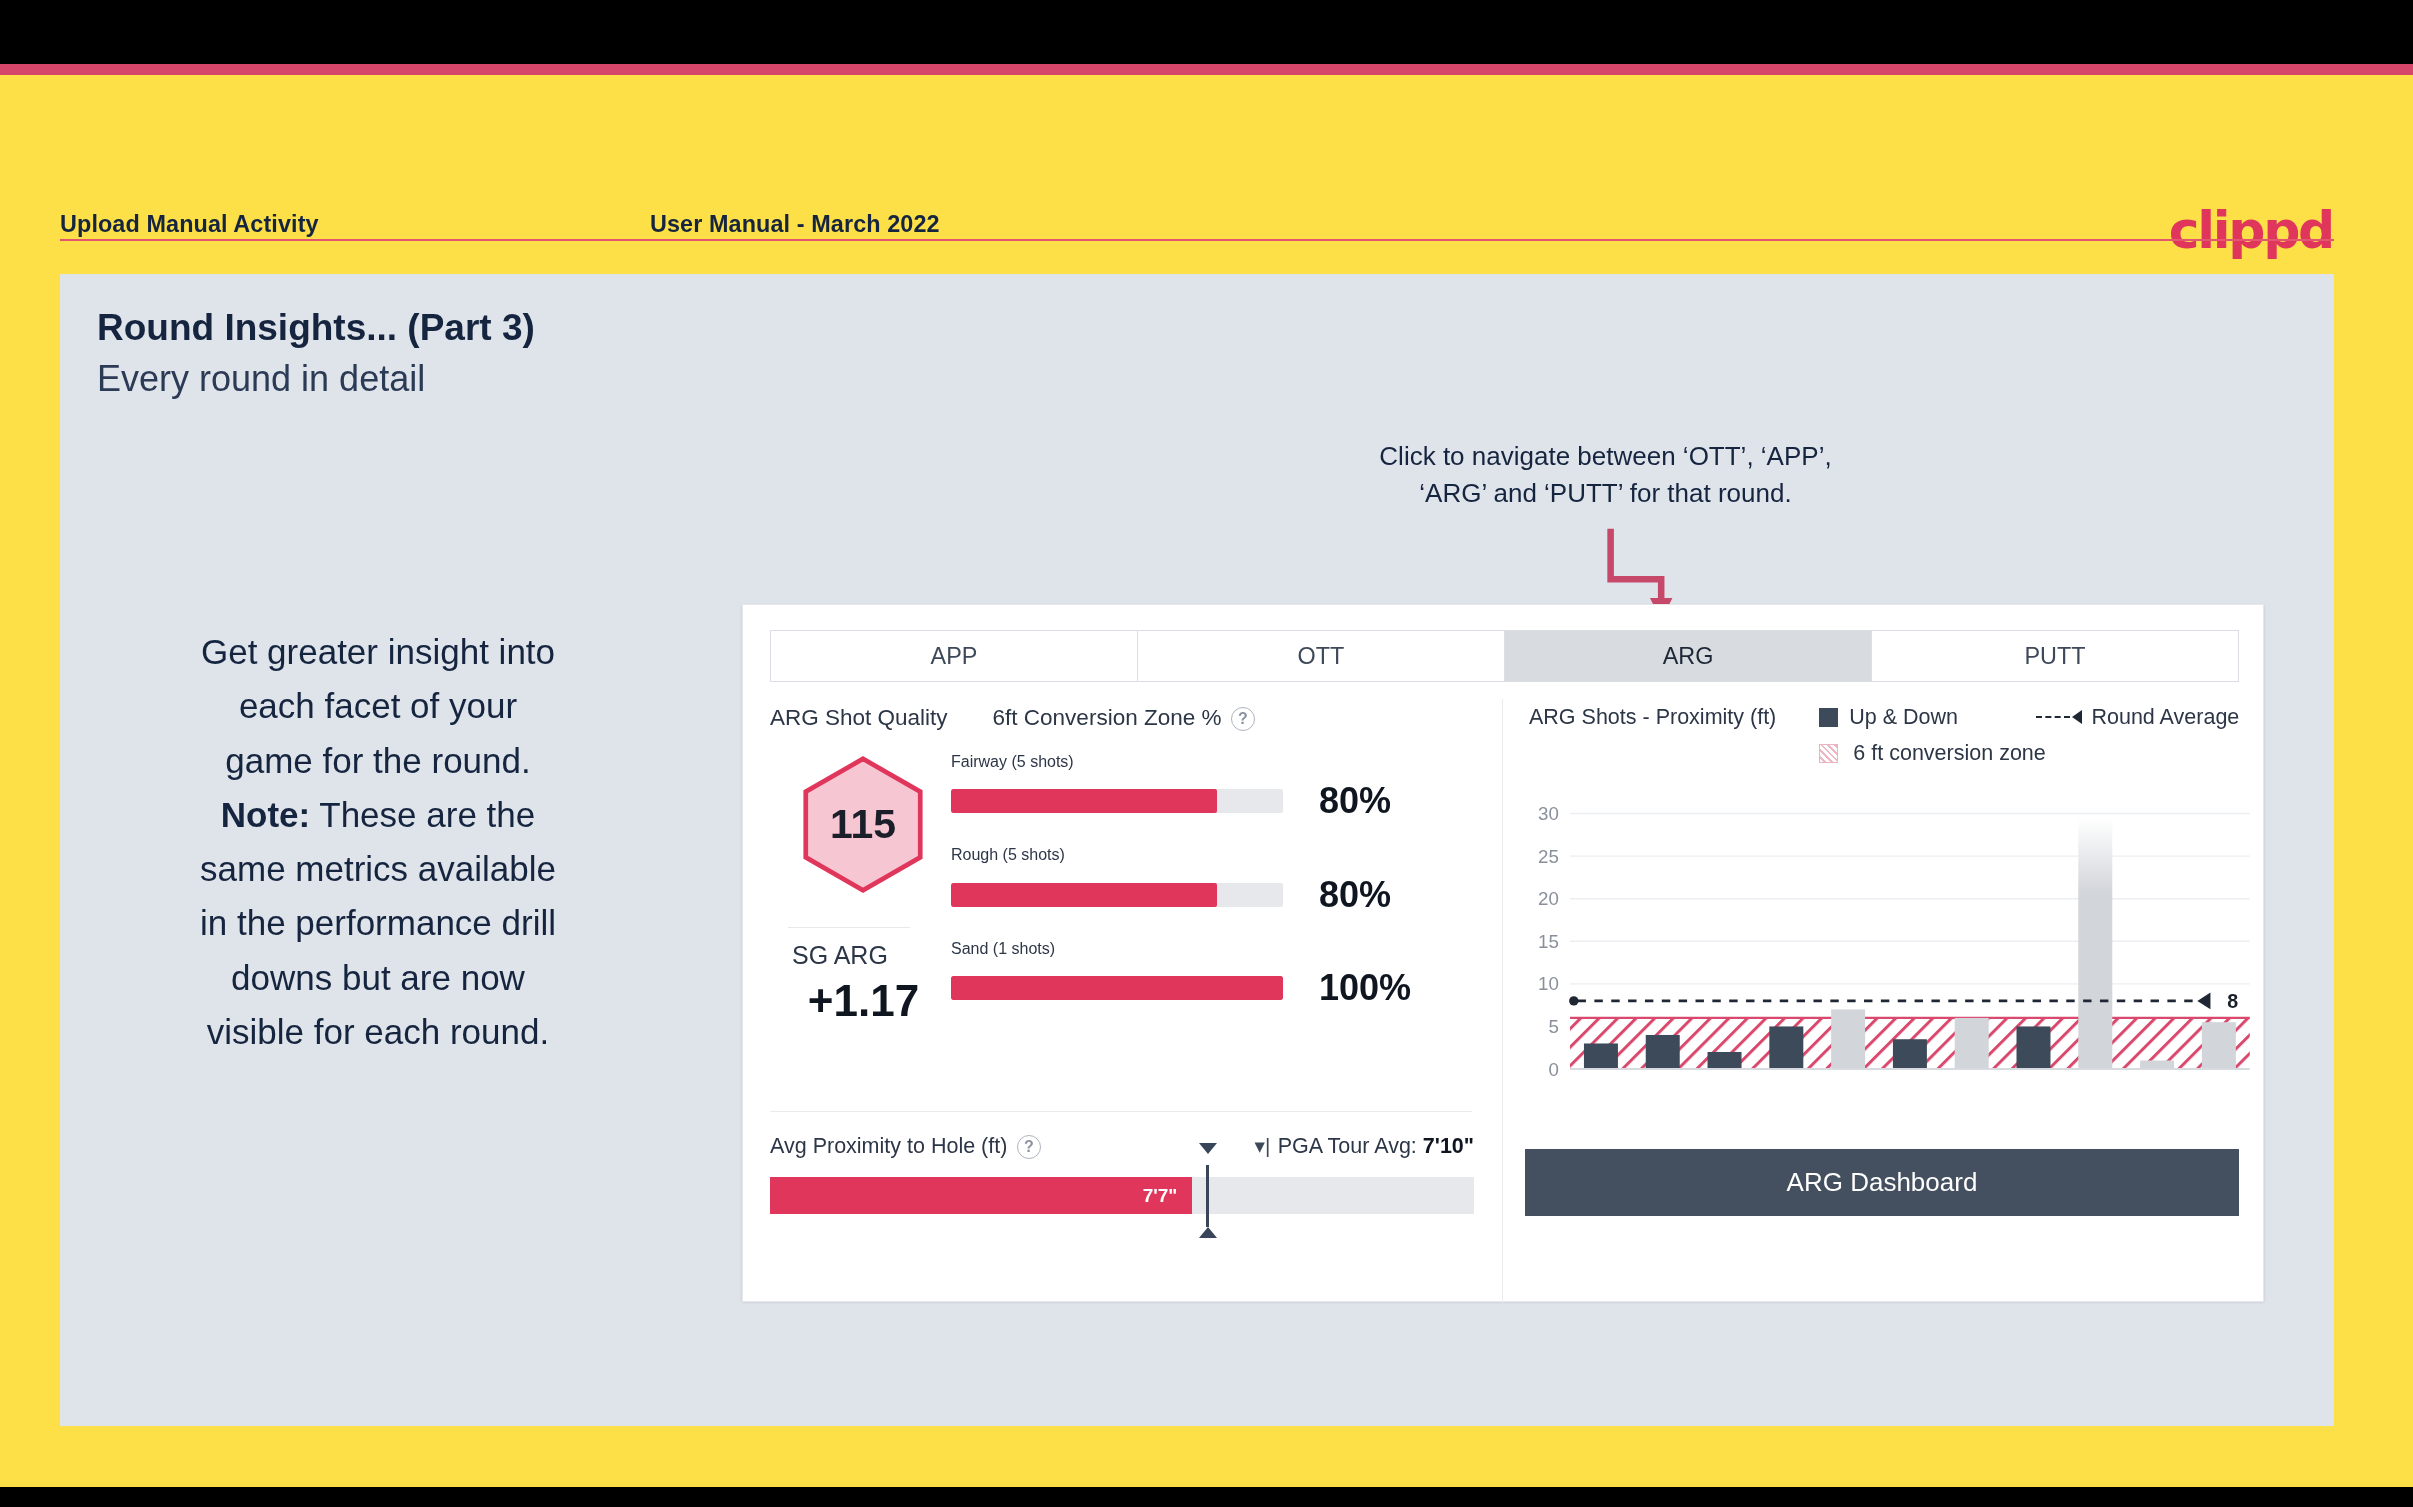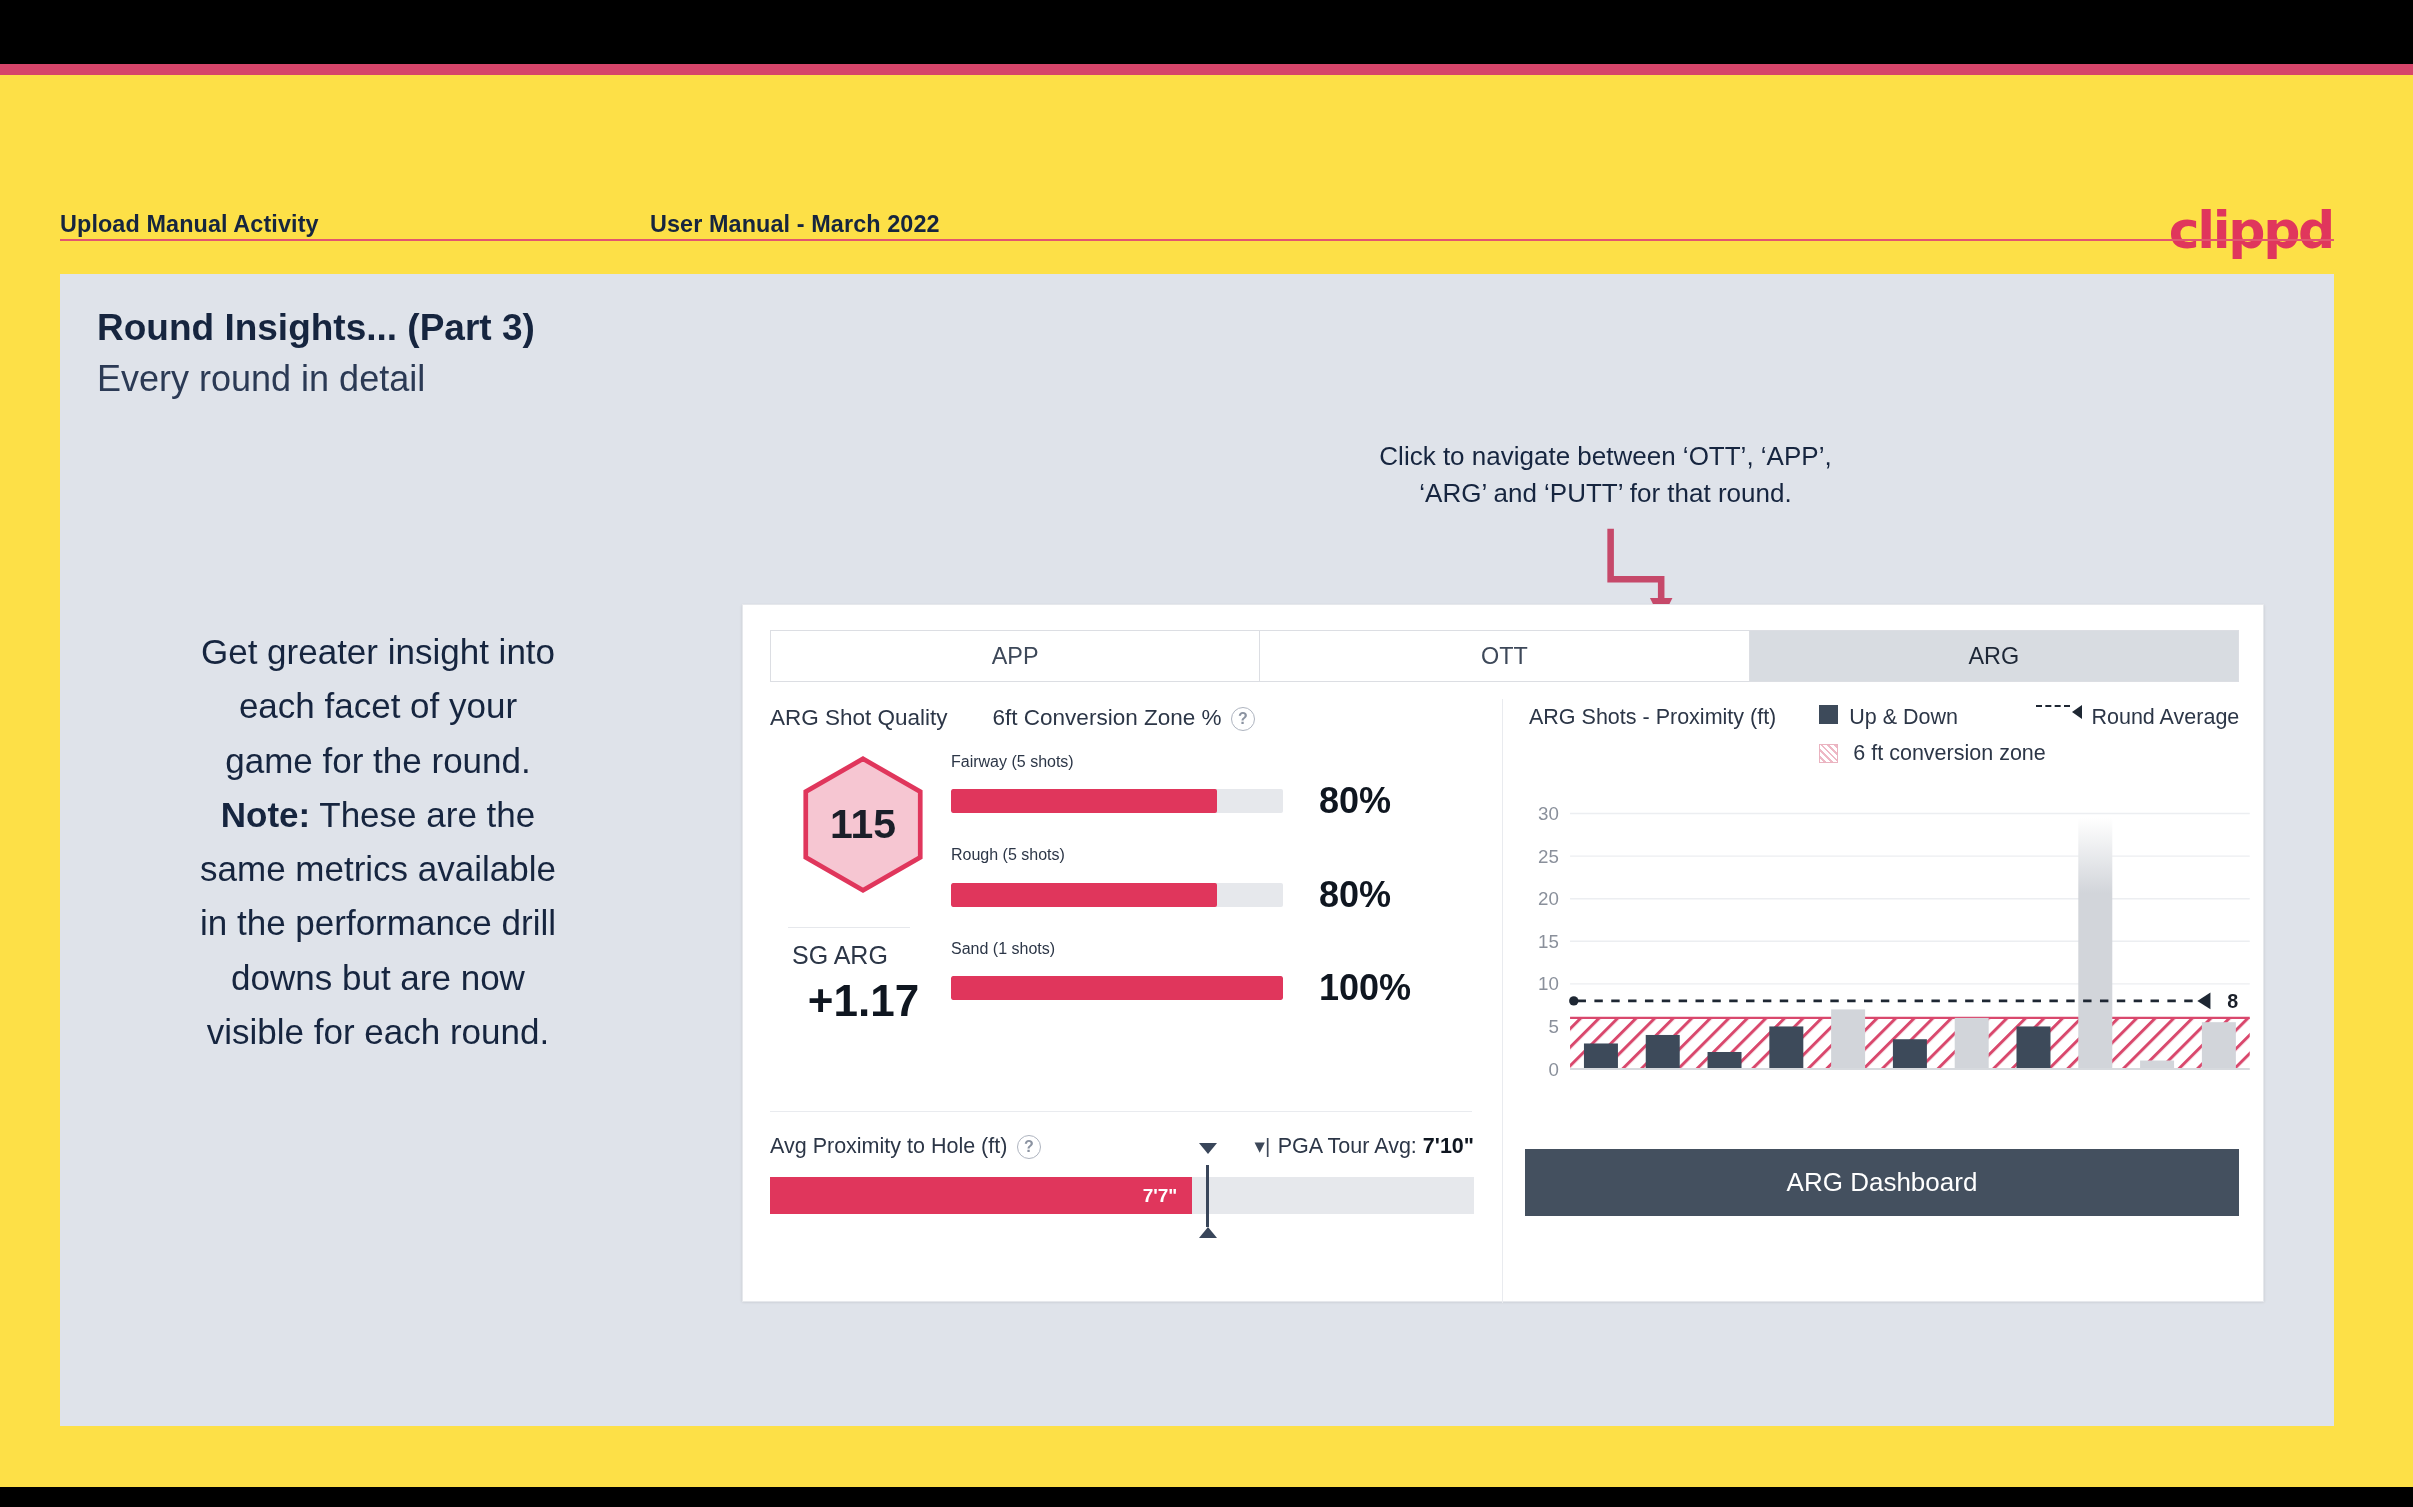--- a/index.html
+++ b/index.html
@@ -94,21 +94,21 @@
                display:flex; align-items:center; justify-content:flex-end; padding-right:15px;
                color:#fff; font-size:19px; font-weight:600; }
   .prox-marker { position:absolute; top:-12px; height:62px; width:2.8px; background:#39465a; }
   .tri-up, .tri-dn { position:absolute; width:0; height:0; border-left:9.4px solid transparent;
                      border-right:9.4px solid transparent; }
   .tri-dn { border-top:11.2px solid #39465a; top:-22.5px; left:-7.5px; }
   .tri-up { border-bottom:11.2px solid #39465a; top:62px; left:-7.5px; }
 
   
   .r-head { position:absolute; left:26px; top:5.6px; width:731px; }
-  .r-head-row1 { display:flex; align-items:flex-start; }
+  .r-head-row1 { display:flex; align-items:center; }
   .legend-sq { width:19px; height:19px; background:#3d4a5a; display:inline-block; margin-right:11.2px; }
   .legend-txt { font-size:21.5px; color:#2c3647; }
   .dashline { display:inline-block; width:34px; height:0; border-top:2.8px dashed #1e2733;
               vertical-align:middle; margin-right:1.9px; }
   .tri-left { display:inline-block; width:0;height:0; border-top:7.5px solid transparent;
               border-bottom:7.5px solid transparent; border-right:10.3px solid #1e2733;
               vertical-align:middle; margin-right:9.4px; }
   .hatch-sq { width:19px; height:19px; display:inline-block; margin-right:11.2px; vertical-align:-2.8px;
               border:0.9px solid #eab3c0;
               background:repeating-linear-gradient(45deg,#fff 0 2.8px,#eeb8c5 2.8px 4.7px); }
@@ -152,20 +152,21 @@
     <div class="left-copy">
       <span>Get greater insight into each facet of your game for the round. </span><b>Note:</b><span> These are the same metrics available in the performance drill downs but are now visible for each round.</span>
     </div>
 
     <div class="card">
 
       <div class="tabs">
         <div class="tab">APP</div>
         <div class="tab">OTT</div>
         <div class="tab active">ARG</div>
+        <div class="tab">PUTT</div>
       </div>
 
       <div class="card-body">
 
         <div class="col-left">
           <div class="l-head">
             <span class="sec-label">ARG Shot Quality</span>
             <span class="sec-label">
               <span>6ft Conversion Zone %</span><span class="qmark">?</span>
             </span>

